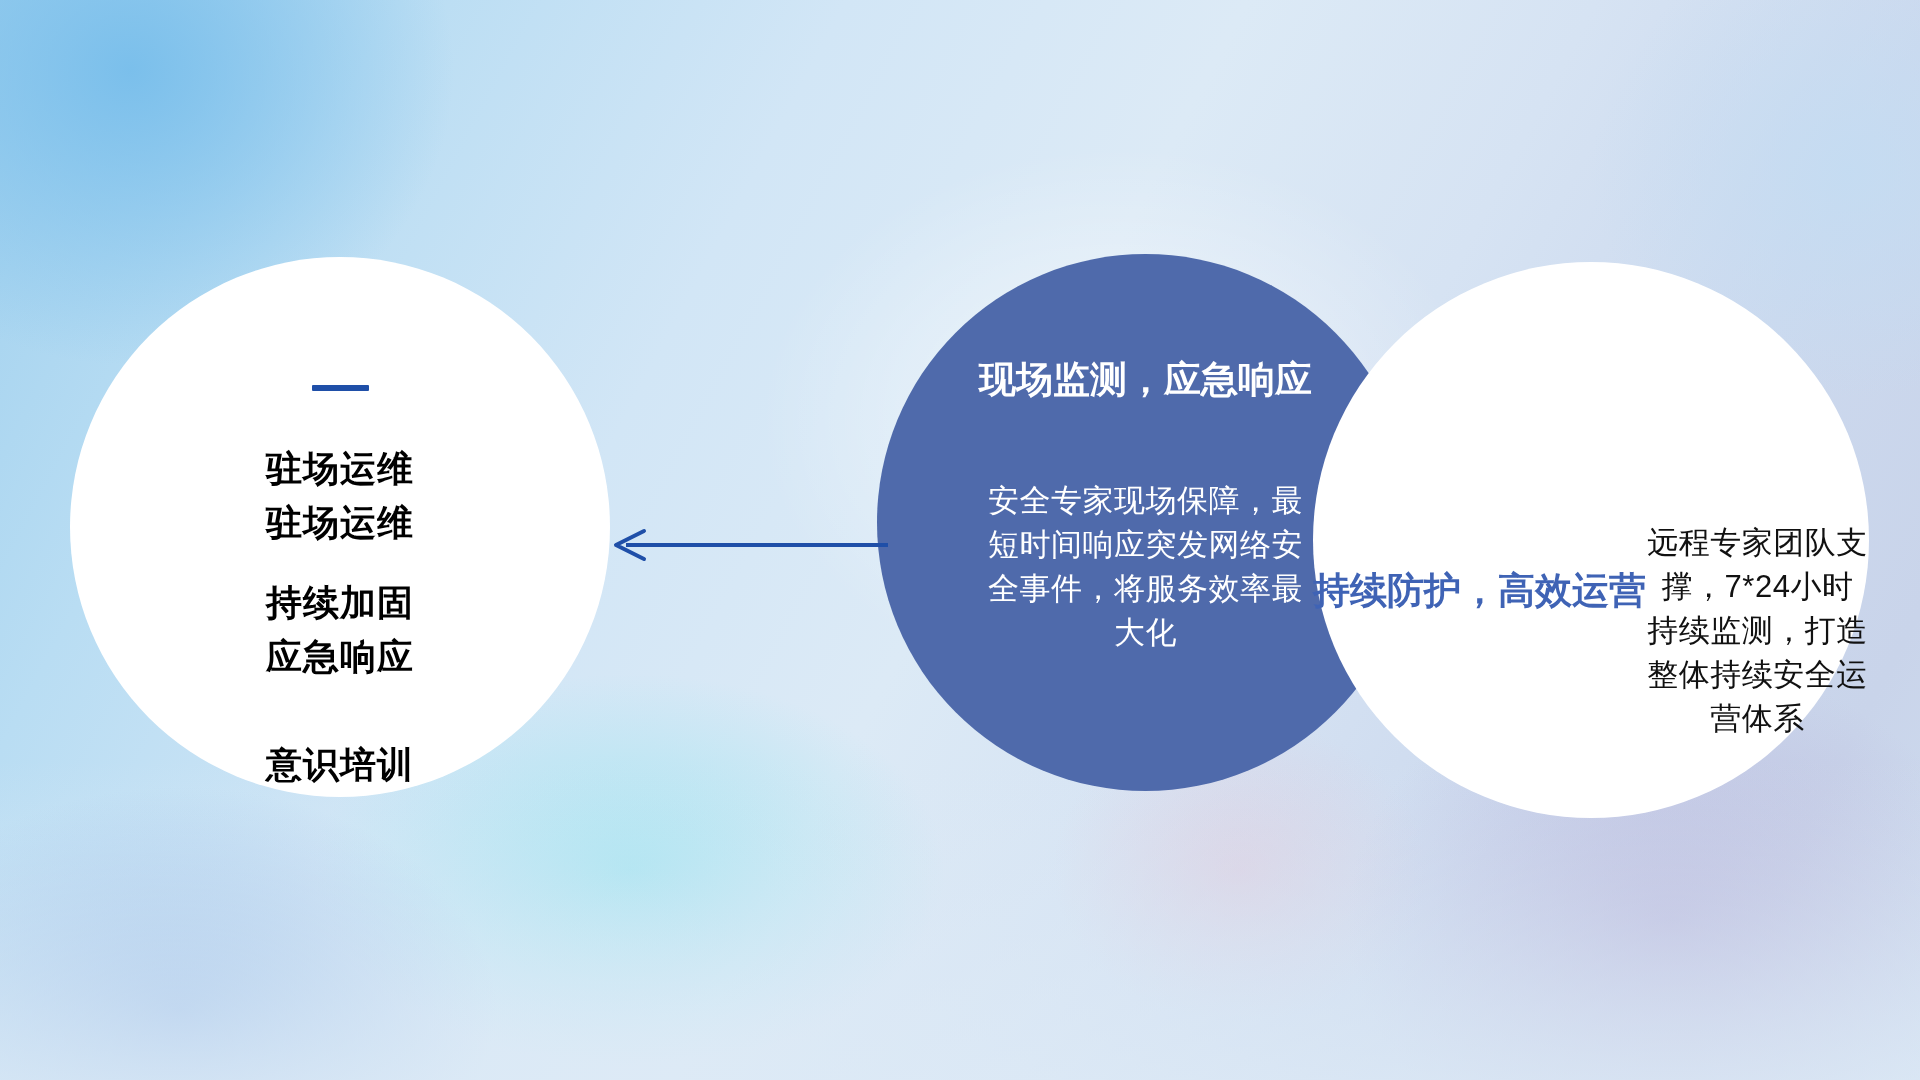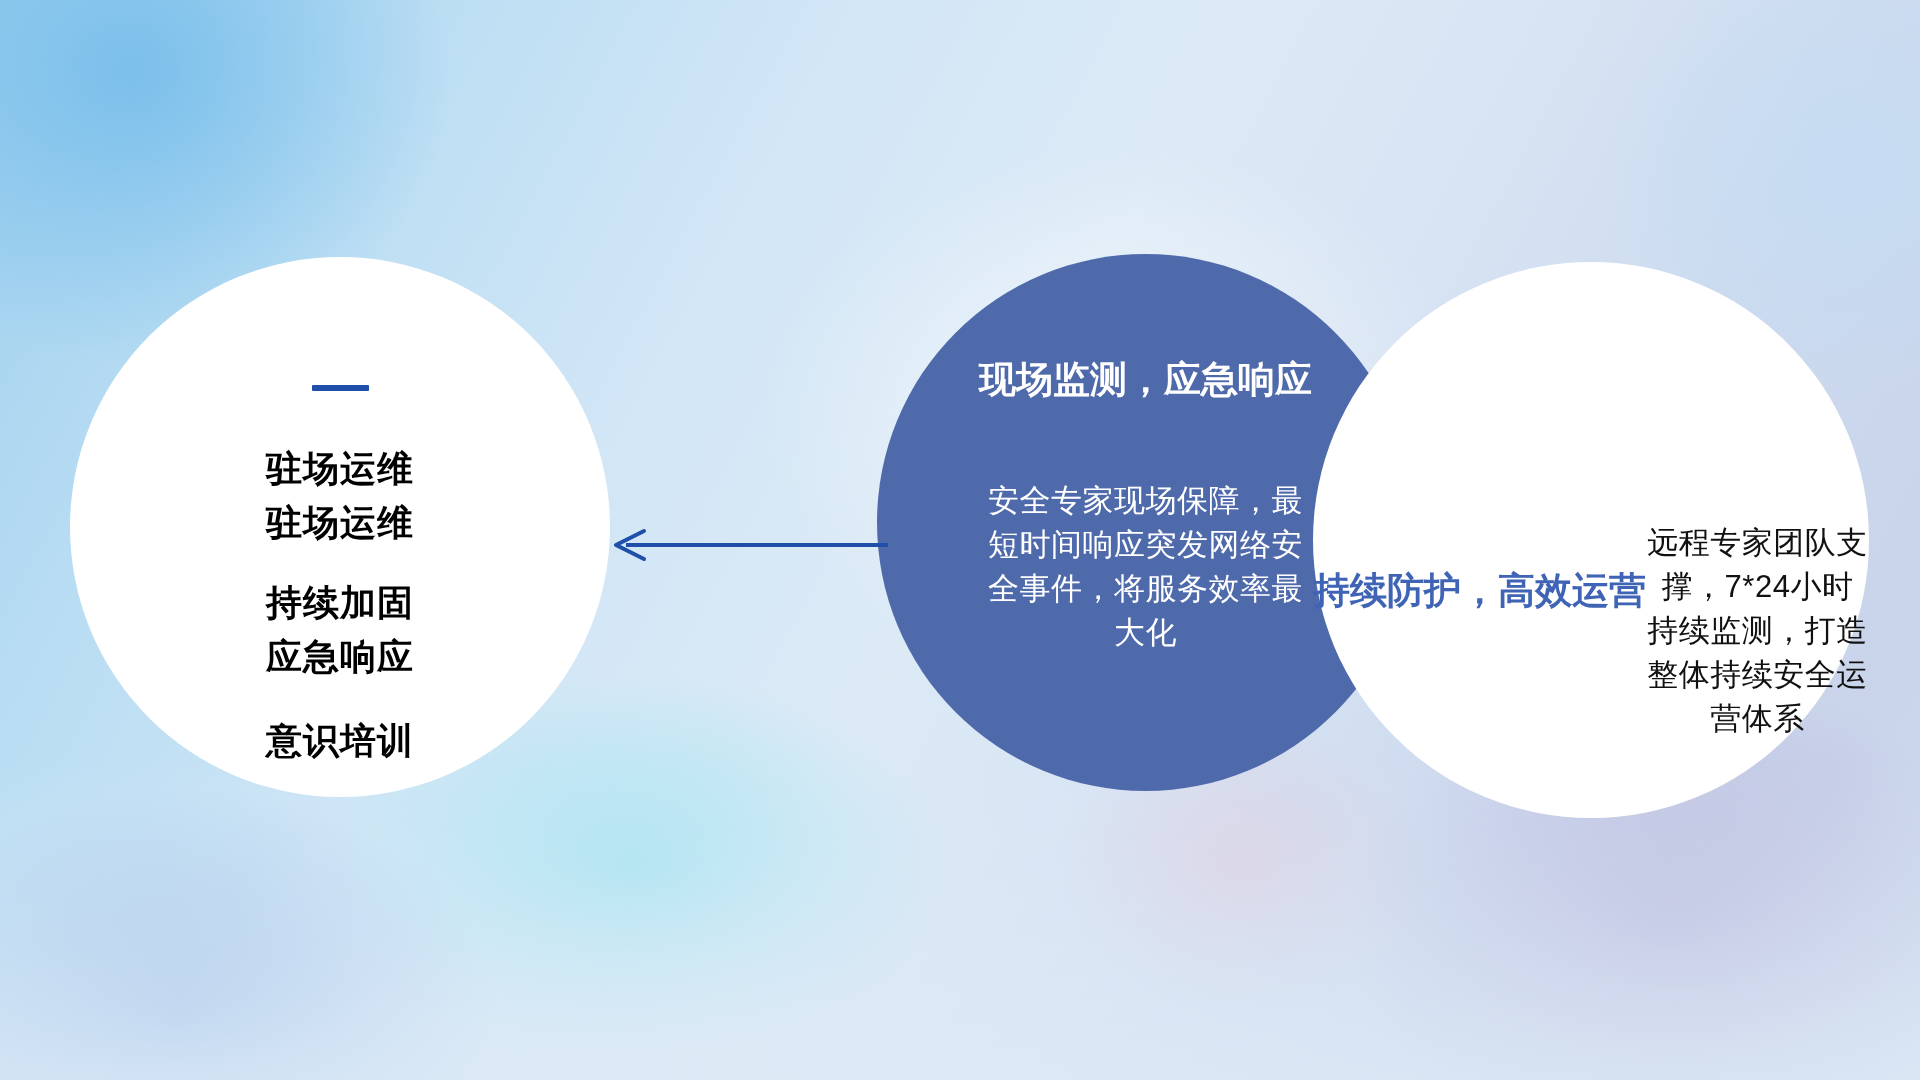--- a/index.html
+++ b/index.html
@@ -134,21 +134,21 @@
     font-weight: bold;
     color: #000000;
     letter-spacing: 1px;
     line-height: 1.0;
     margin-bottom: 44px;
     gap: 18px;
     flex-direction: column;
   }
   .tag-row-single {
     margin-bottom: 0;
-    margin-top: 4px;
+    margin-top: 28px;
   }
 
   
   #mid-content {
     position: absolute;
     left: 877px; top: 254px;
     width: 537px; height: 537px;
     display: flex;
     flex-direction: column;
     align-items: center;

